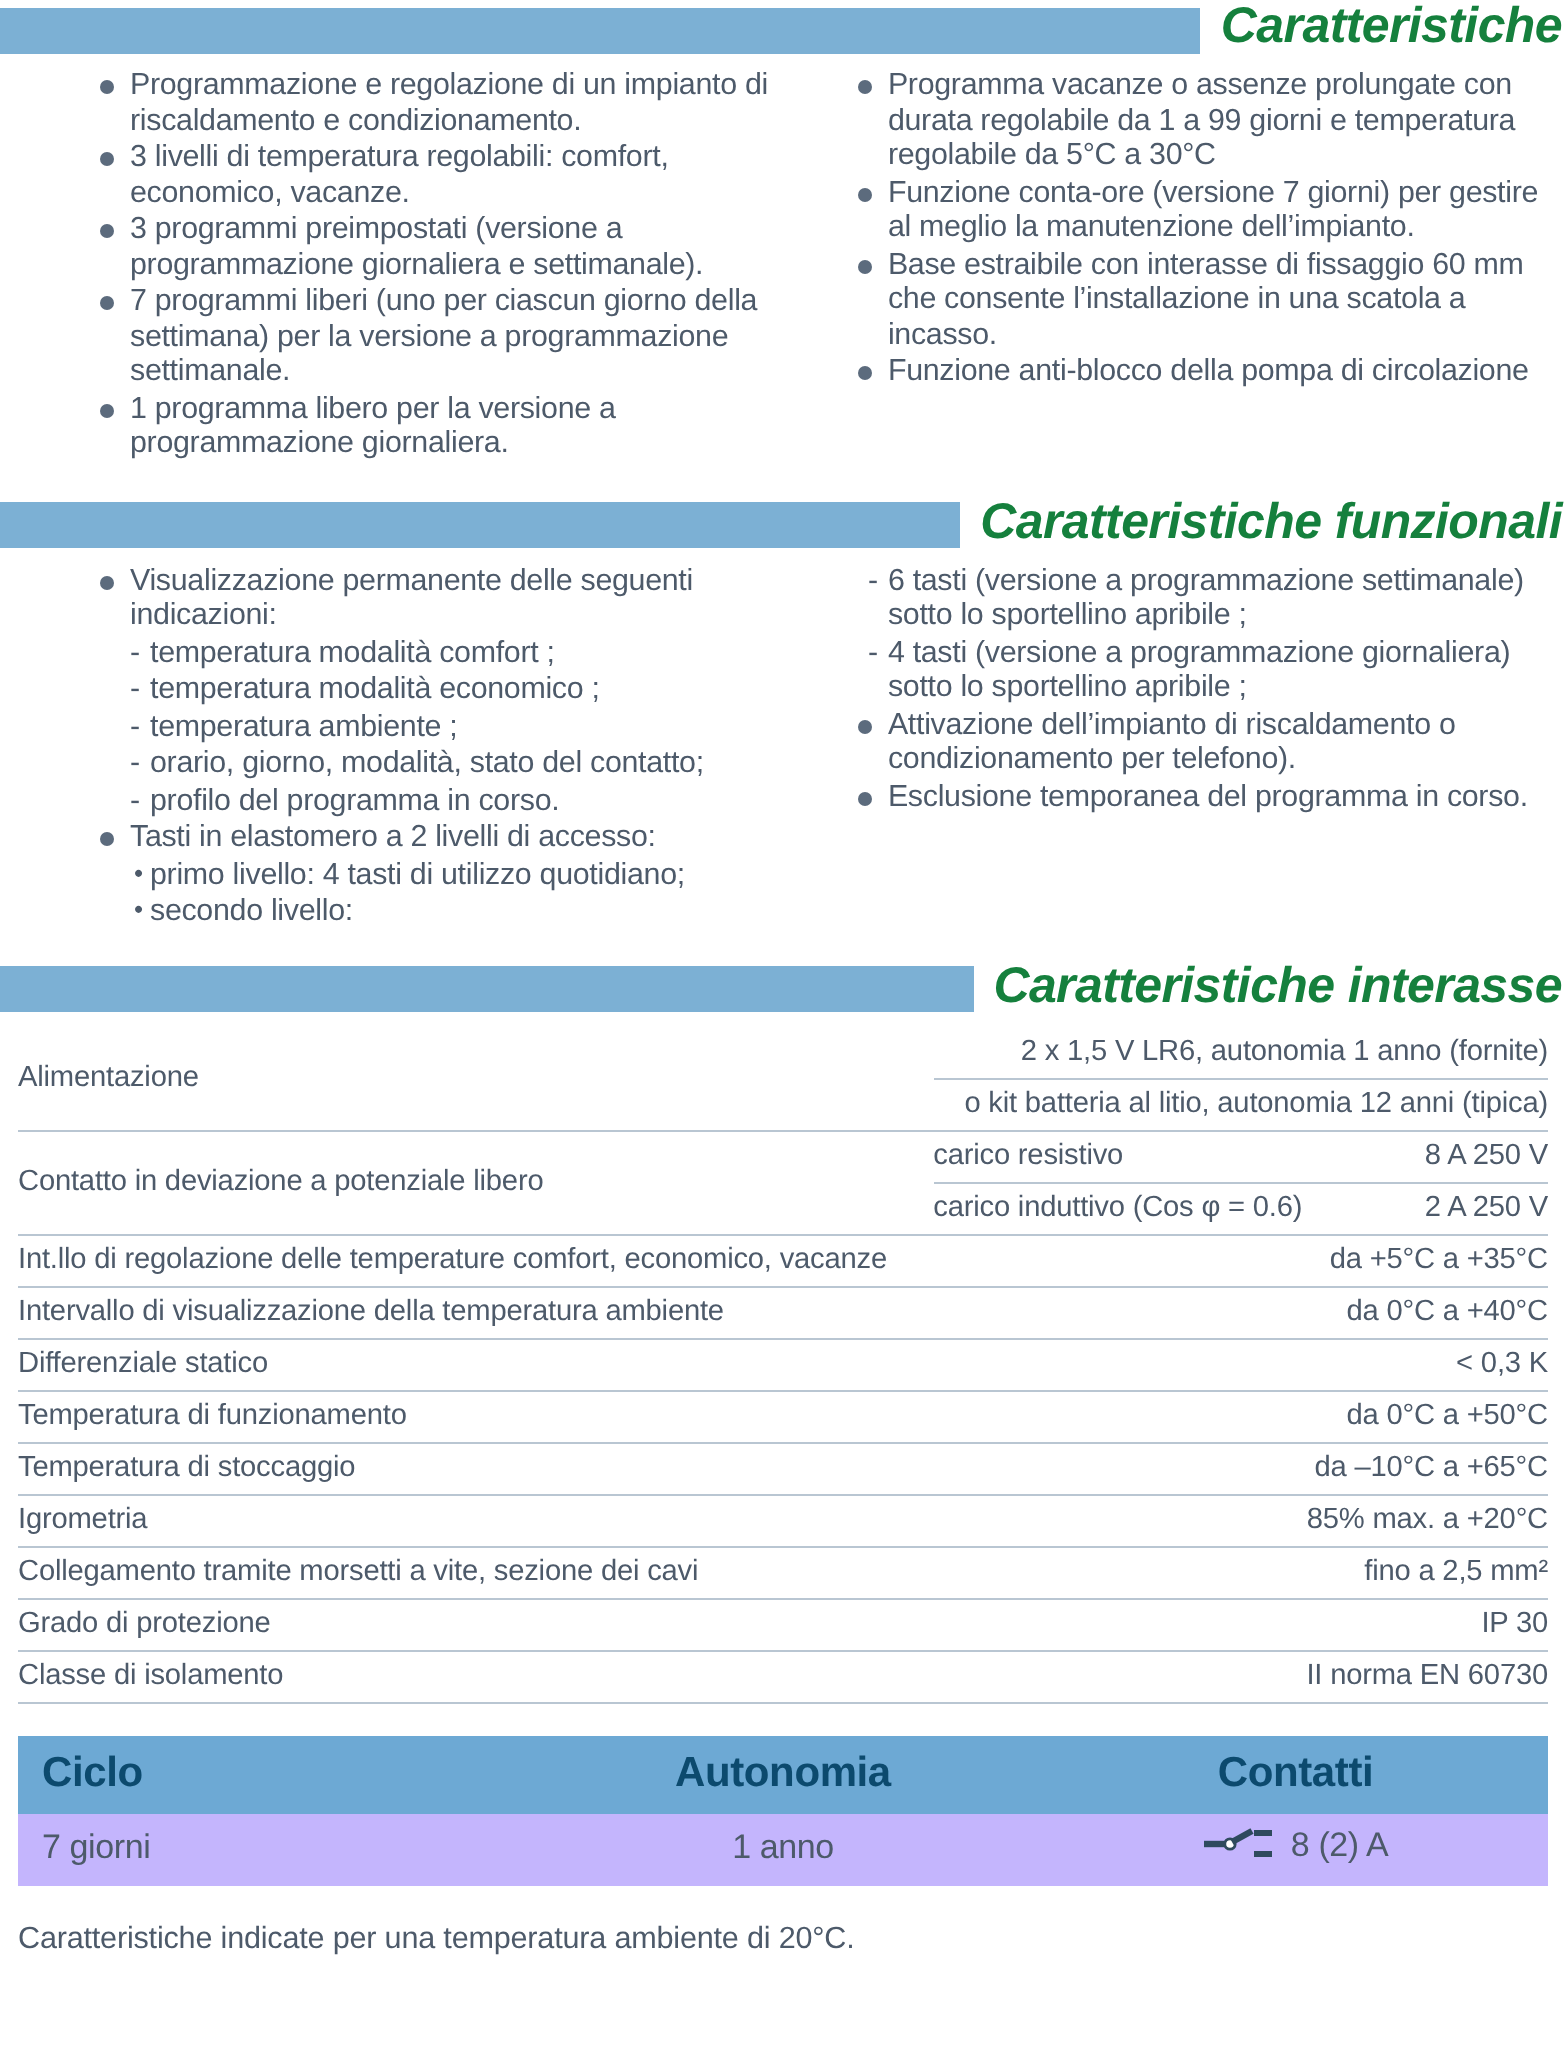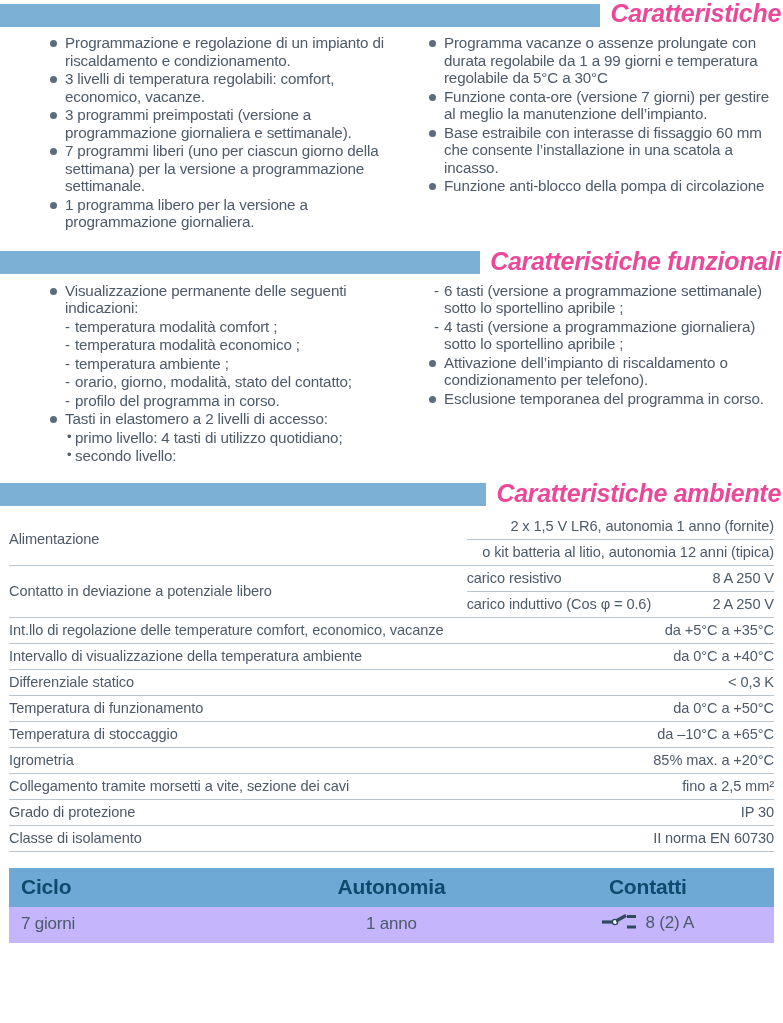--- a/index.html
+++ b/index.html
@@ -28,21 +28,21 @@
   }
   .sec-bar {
     height: 23px;
     background: #7cb0d4;
     flex: 1 1 auto;
     align-self: center;
   }
   .sec-title {
     font-style: italic;
     font-weight: bold;
-    color: #ec4899;
+    color: #15803d;
     font-size: 25px;
     line-height: 26px;
     letter-spacing: -0.3px;
     padding-left: 10px;
     padding-right: 2px;
     white-space: nowrap;
     align-self: flex-start;
   }
 
   
@@ -218,21 +218,21 @@
           <li class="bullet">Attivazione dell’impianto di riscaldamento o condizionamento per telefono).</li>
           <li class="bullet">Esclusione temporanea del programma in corso.</li>
         </ul>
     </div>
   </div>
 
   <div class="gap-b"></div>
 
   <div class="sec-head">
     <div class="sec-bar"></div>
-    <div class="sec-title">Caratteristiche ambiente</div>
+    <div class="sec-title">Caratteristiche interasse</div>
   </div>
 
   <table class="tech">
     <tbody>
         <tr>
           <td class="label no-rule" rowspan="2">Alimentazione</td>
           <td class="value" colspan="2">2 x 1,5 V LR6, autonomia 1 anno (fornite)</td>
         </tr>
         <tr>
           <td class="value" colspan="2">o kit batteria al litio, autonomia 12 anni (tipica)</td>
@@ -308,14 +308,15 @@
                 <line x1="26" y1="14" x2="35" y2="14" stroke="#2f4a5e" stroke-width="3"></line>
               </svg>
             </span>
             <span>8 (2) A</span>
           </span>
         </td>
       </tr>
     </tbody>
   </table>
 
+  <div class="footnote">Caratteristiche indicate per una temperatura ambiente di 20°C.</div>
 
 </div>
 
 </body></html>

